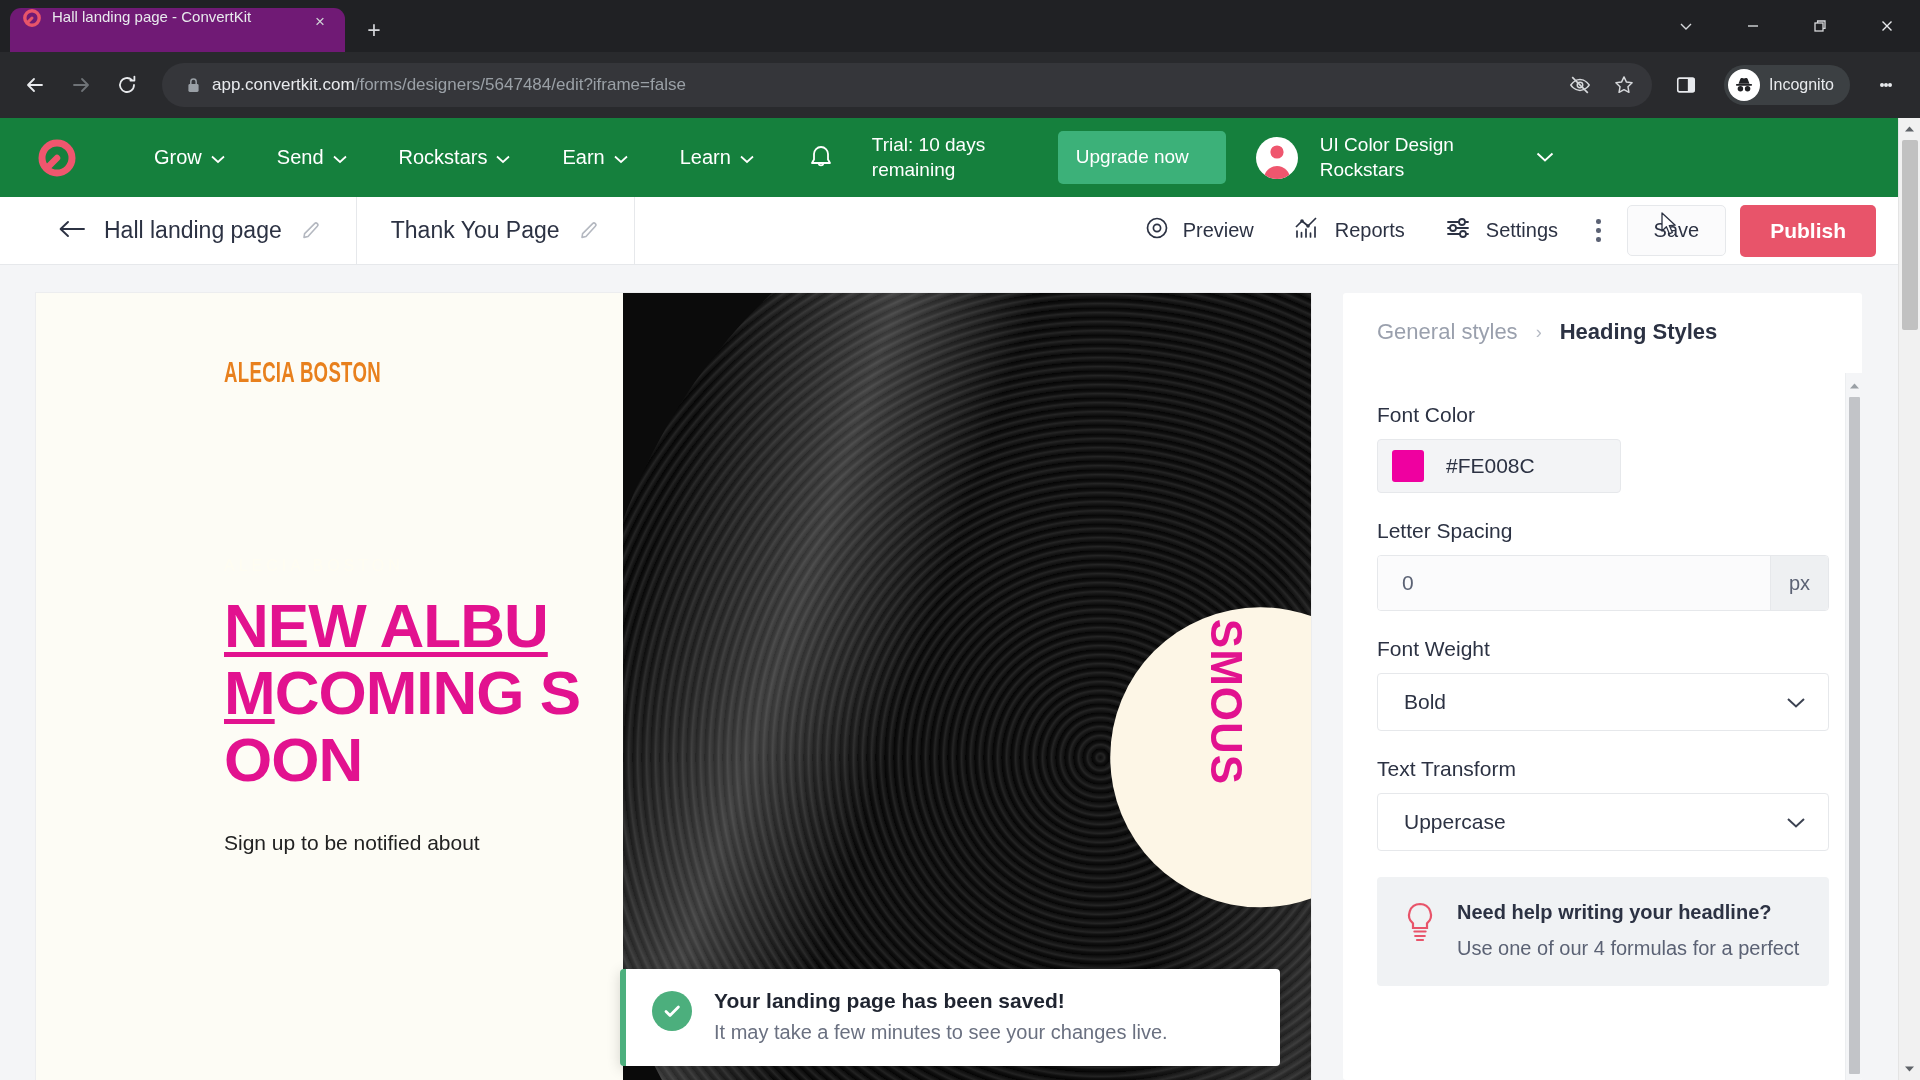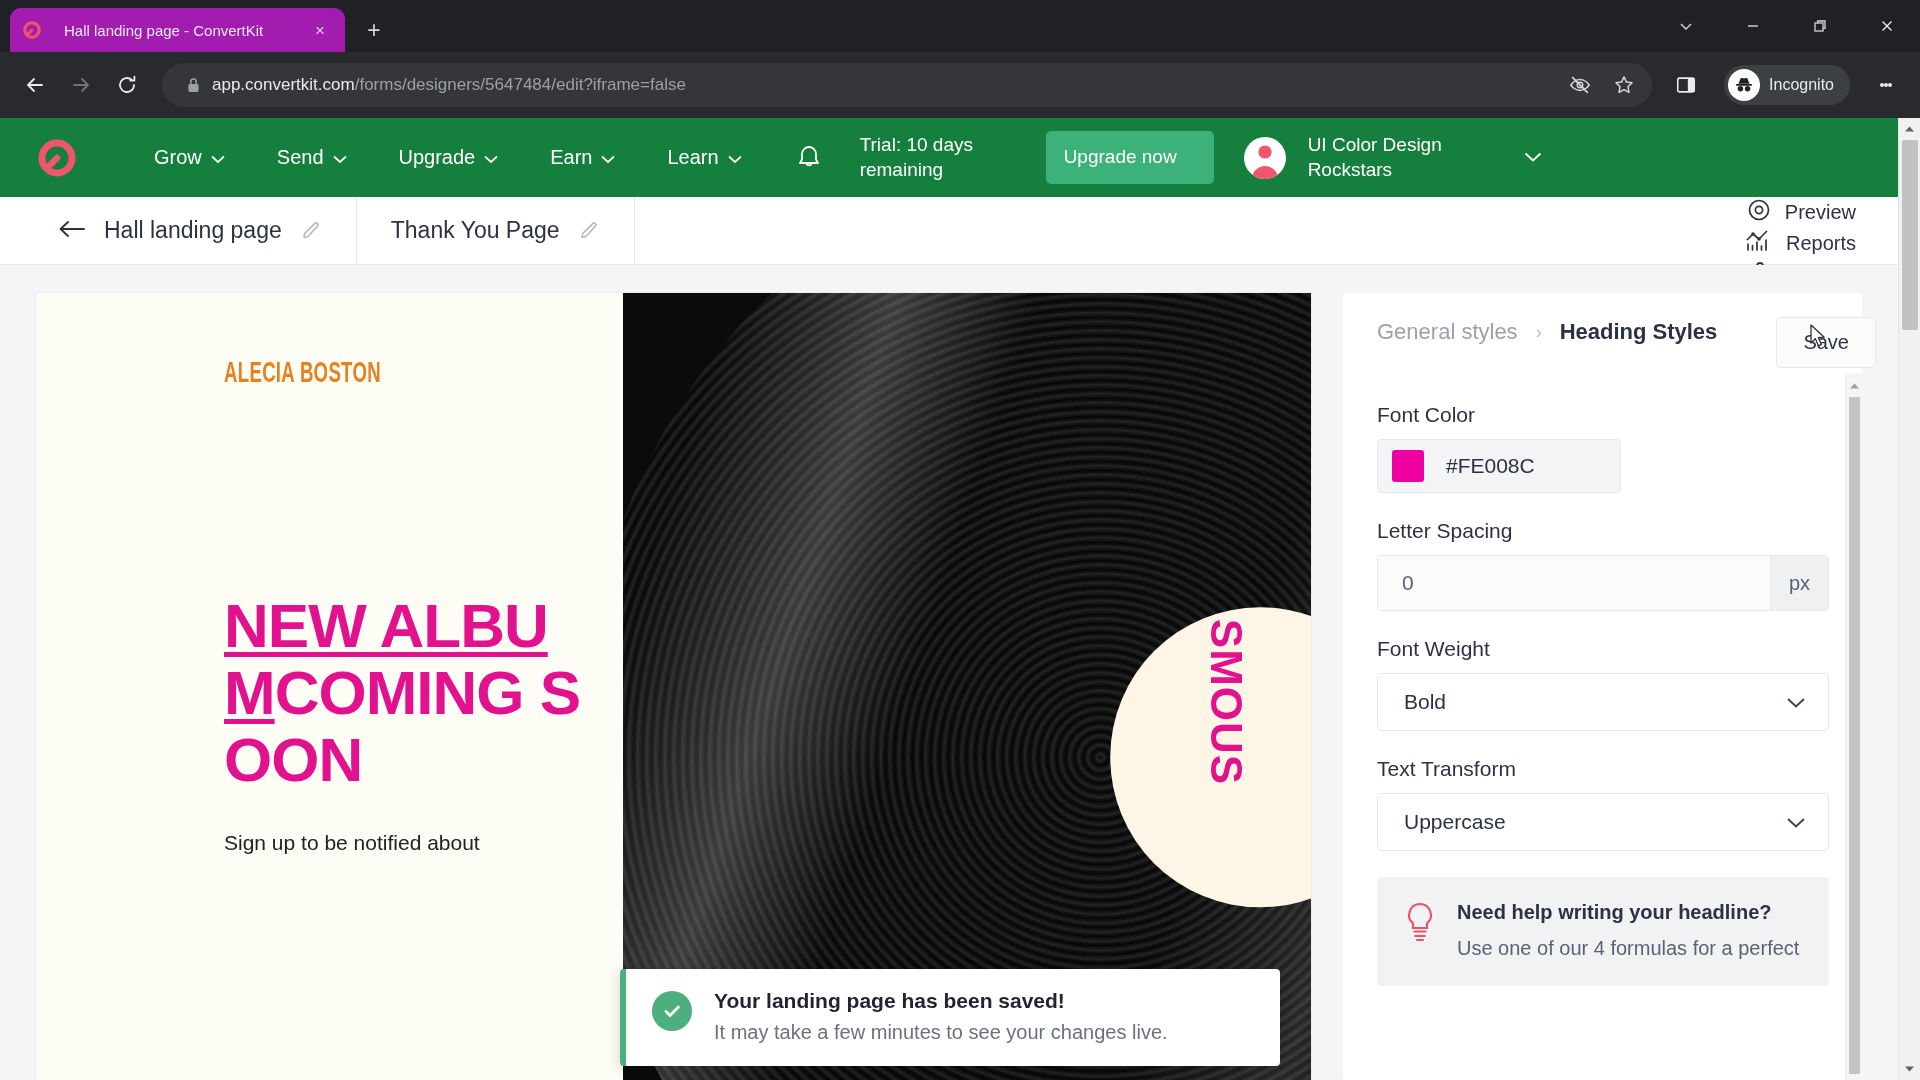--- a/index.html
+++ b/index.html
@@ -10,23 +10,23 @@
   }
 
   
   .browser { width: 1920px; height: 1080px; display: flex; flex-direction: column; }
 
   .titlebar {
     height: 52px; background: #202124; display: flex; align-items: flex-end;
     position: relative; flex: none;
   }
   .tab {
-    margin-left: 10px; height: 44px; width: 335px; background: #a21caf;
-    border-radius: 11px 11px 0 0; display: flex; align-items: center;
-    padding: 0 12px; gap: 22px; position: relative;
+    margin-left: 10px; height: 44px; width: 335px; background: #701a75;
+    border-radius: 11px 11px 0 0; display: flex; 
+    padding: 0 12px; gap: 10px; position: relative;
   }
   .tab-favicon { width: 20px; height: 20px; flex: none; display: block; }
   .tab-title {
     color: #e8eaed; font-size: 15px; white-space: nowrap; overflow: hidden;
     text-overflow: ellipsis; flex: 1;
   }
   .tab-close {
     width: 26px; height: 26px; border-radius: 50%; flex: none;
     display: flex; align-items: center; justify-content: center;
     color: #cfd2d6; font-size: 17px; line-height: 1;
@@ -118,21 +118,21 @@
     border-bottom: 1px solid #e6e8eb; flex: none;
   }
   .edname {
     display: flex; align-items: center; gap: 18px; padding: 0 34px 0 58px;
     border-right: 1px solid #e6e8eb;
   }
   .edname.second { padding: 0 34px; }
   .edtitle { font-size: 23px; color: #2c3243; white-space: nowrap; }
   .pencil { display: flex; align-items: center; }
   .edspacer { flex: 1; }
-  .edtools { display: flex; align-items: flex-end; gap: 0; padding-right: 22px; flex-direction: column; }
+  .edtools { display: flex; align-items: center; gap: 0; padding-right: 22px; }
   .edtool {
     display: flex; align-items: center; gap: 13px; font-size: 20px; color: #2c3243;
     padding: 0 20px; height: 100%; white-space: nowrap;
   }
   .ed-kebab { padding: 0 18px; display: flex; flex-direction: column; align-items: center; justify-content: center; }
   .ed-kebab span { width: 4.5px; height: 4.5px; background: #5b6274; border-radius: 50%; margin: 2.2px 0; }
   .savebtn {
     background: #fbfbfc; border: 1px solid #e6e8eb; border-radius: 5px;
     font-size: 20px; color: #2c3243; padding: 13px 26px; margin-left: 8px;
     position: relative; cursor: pointer; font-family: inherit;
@@ -401,21 +401,21 @@
                 <path d="M1 1.5 L7 7 L13 1.5" fill="none" stroke="#ffffff" stroke-width="1.7"></path>
               </svg></span>
         </span>
         <span class="navitem">
           <span>Send</span>
           <span class="chev"><svg width="14" height="9" viewBox="0 0 14 9">
                 <path d="M1 1.5 L7 7 L13 1.5" fill="none" stroke="#ffffff" stroke-width="1.7"></path>
               </svg></span>
         </span>
         <span class="navitem">
-          <span>Upgrade</span>
+          <span>Rockstars</span>
           <span class="chev"><svg width="14" height="9" viewBox="0 0 14 9">
                 <path d="M1 1.5 L7 7 L13 1.5" fill="none" stroke="#ffffff" stroke-width="1.7"></path>
               </svg></span>
         </span>
         <span class="navitem">
           <span>Earn</span>
           <span class="chev"><svg width="14" height="9" viewBox="0 0 14 9">
                 <path d="M1 1.5 L7 7 L13 1.5" fill="none" stroke="#ffffff" stroke-width="1.7"></path>
               </svg></span>
         </span>

